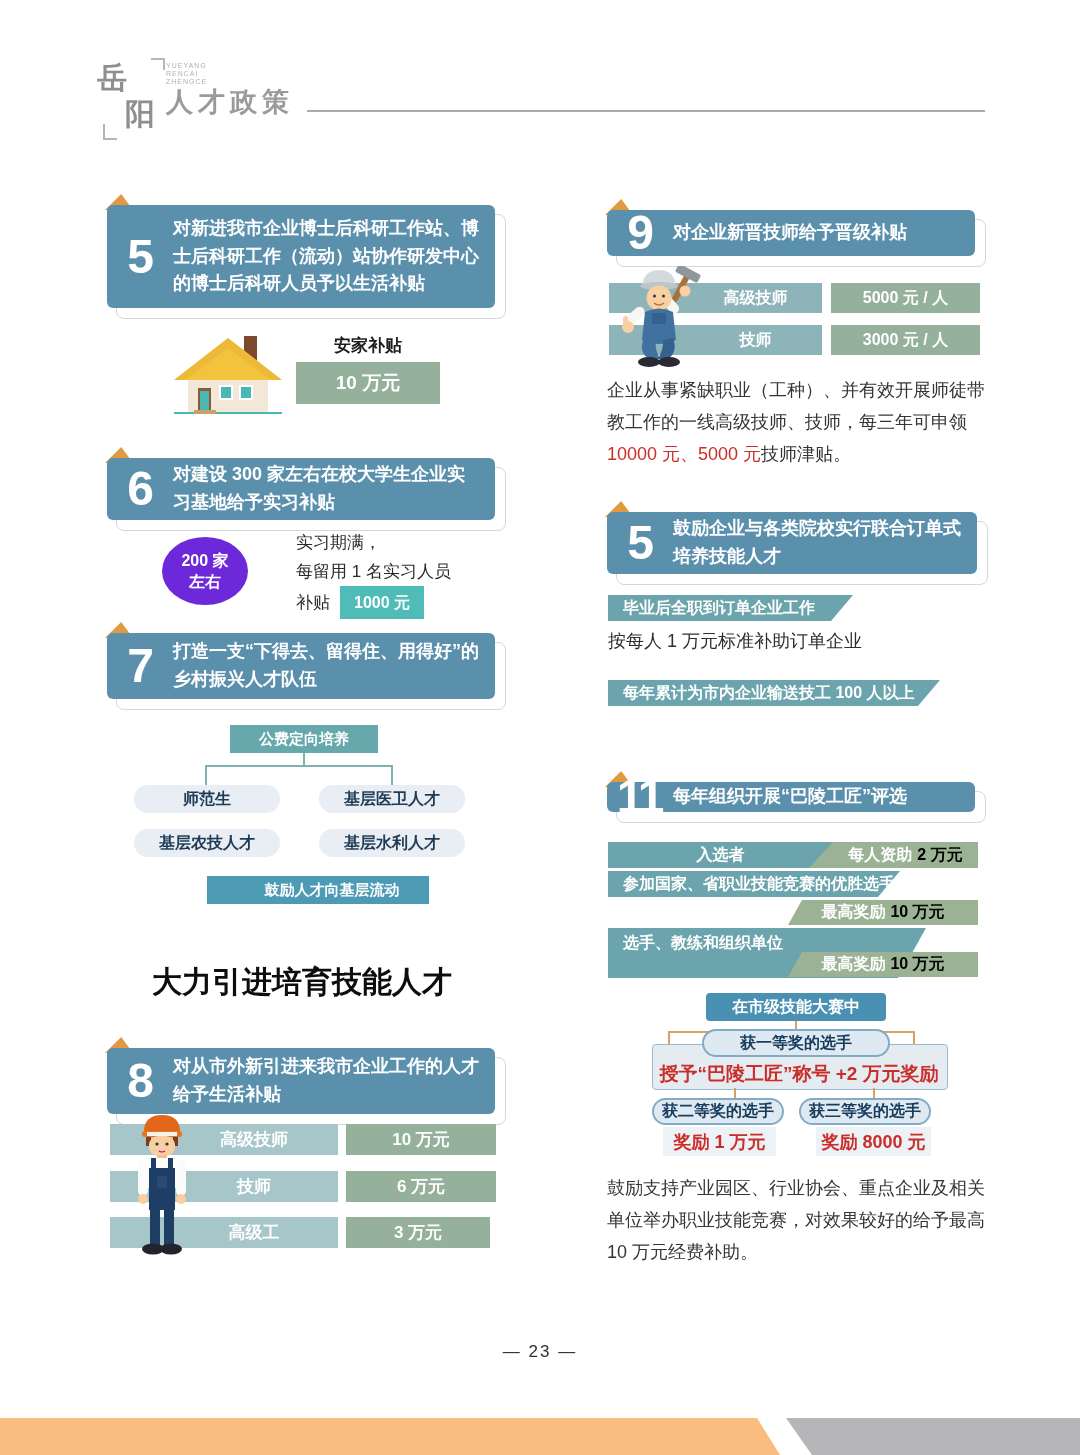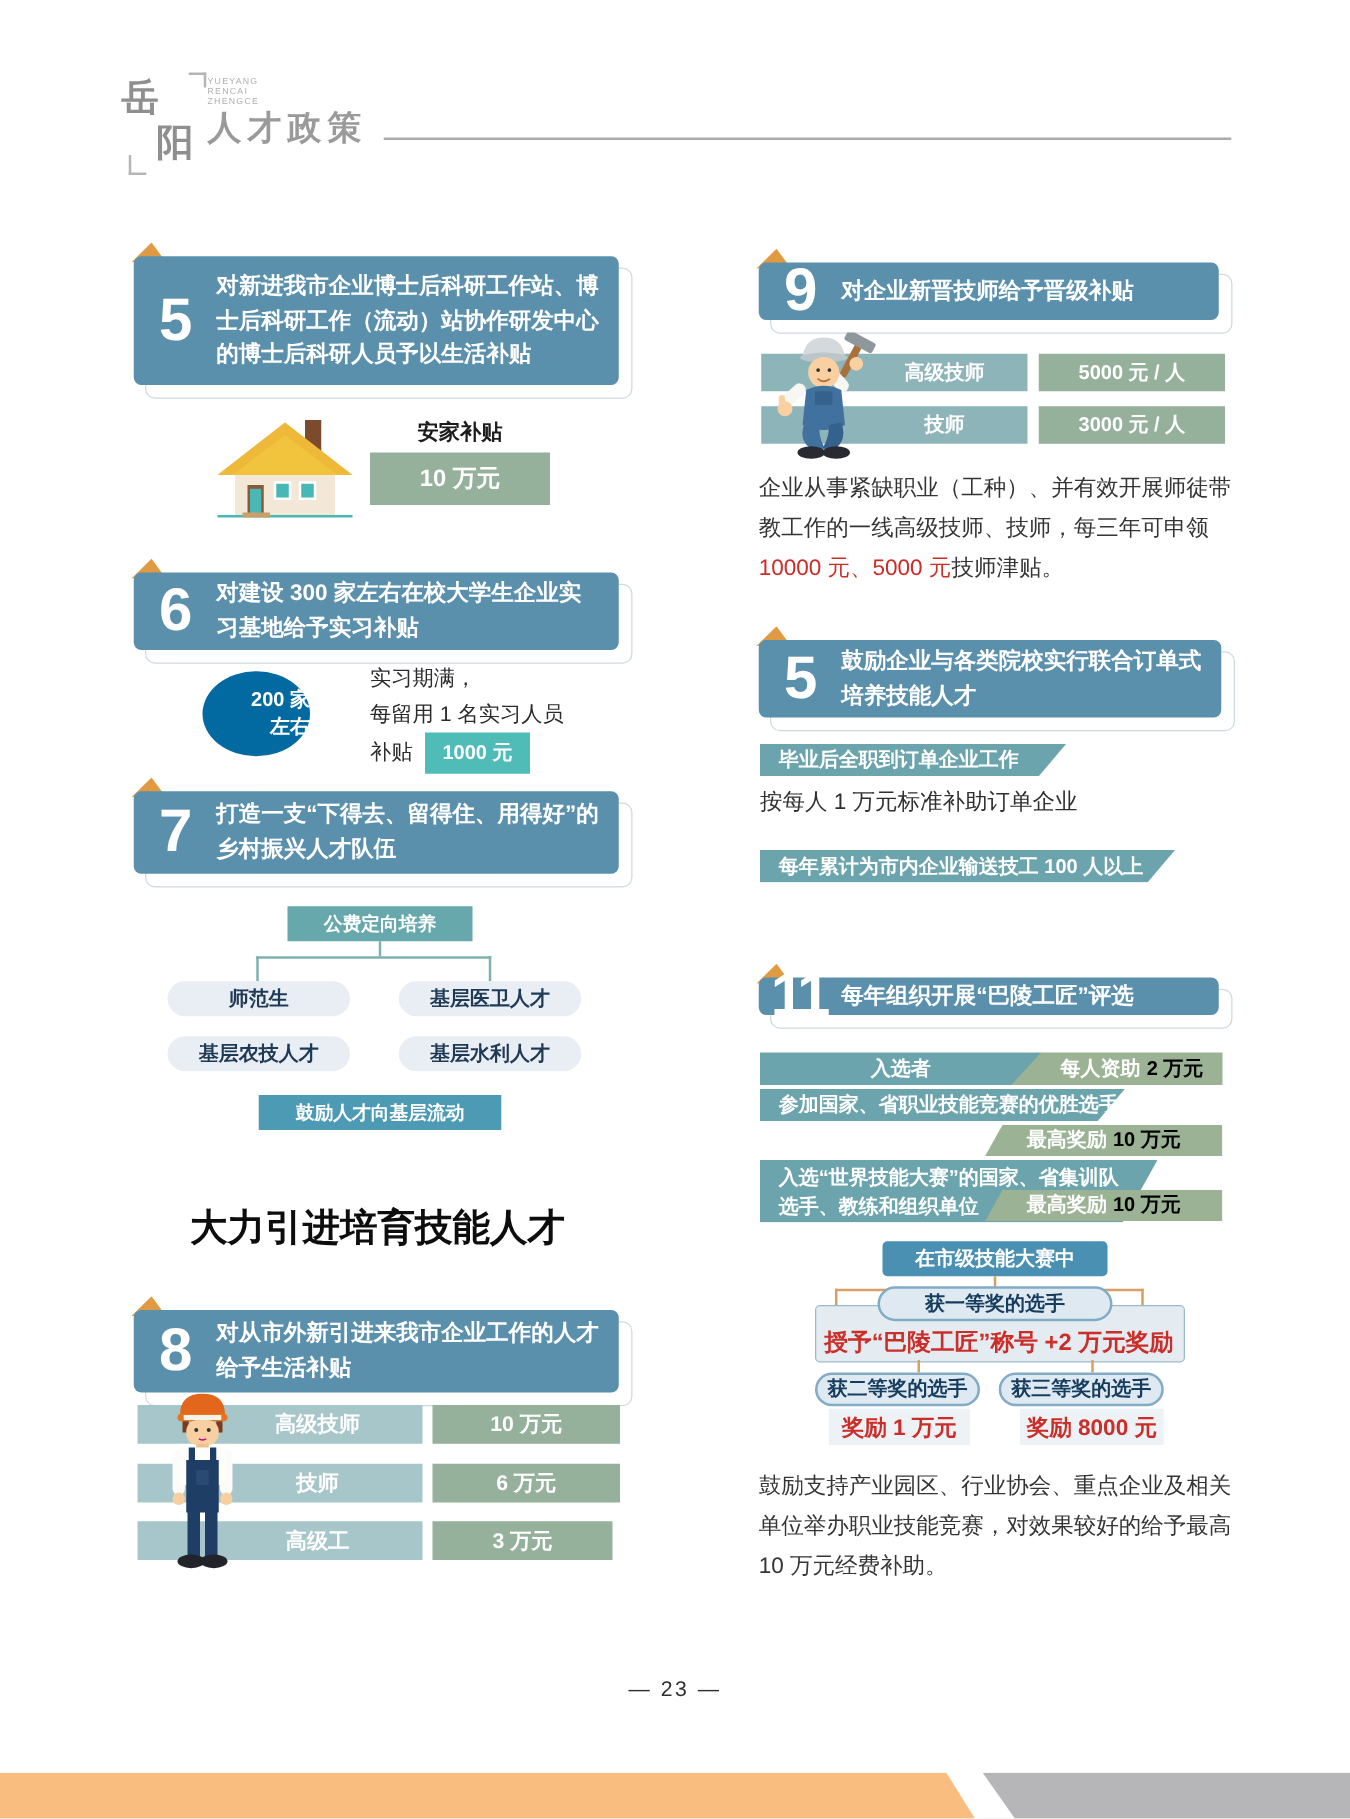--- a/index.html
+++ b/index.html
@@ -115,21 +115,21 @@
   <div class="abs" style="left:296px;top:362px;width:144px;height:42px;background:#95b09b;display:flex;align-items:center;justify-content:center;color:#fff;font-weight:bold;font-size:19px;">10 万元</div>
 
   <div class="sec-header" style="left:107px;top:458px;width:388px;height:62px;">
     <div class="hdr-flag"></div>
     <div class="hdr-shadow"></div>
     <div class="hdr-box">
       <span class="hdr-num">6</span>
       <span class="hdr-title">对建设 300 家左右在校大学生企业实习基地给予实习补贴</span>
     </div>
   </div>
-  <div class="abs" style="left:162px;top:537px;width:86px;height:68px;background:#0369a1;border-radius:50%;display:flex;flex-direction:column;align-items:flex-end;justify-content:center;color:#fff;font-weight:bold;font-size:16px;line-height:21px;">
+  <div class="abs" style="left:162px;top:537px;width:86px;height:68px;background:#6d28d9;border-radius:50%;display:flex;flex-direction:column;align-items:center;justify-content:center;color:#fff;font-weight:bold;font-size:16px;line-height:21px;">
     <span>200 家</span>
     <span>左右</span>
   </div>
   <div class="abs" style="left:296px;top:528px;font-size:17px;color:#2b2b2b;line-height:29px;">
     <div>实习期满，</div>
     <div>每留用 1 名实习人员</div>
     <div>
       <span>补贴</span><span class="chip">1000 元</span>
     </div>
   </div>
@@ -144,21 +144,21 @@
   </div>
   <div class="tree-box" style="left:230px;top:725px;width:148px;height:28px;background:#66a8ac;">公费定向培养</div>
   <div class="tline" style="left:303px;top:753px;width:2px;height:12px;"></div>
   <div class="tline" style="left:205px;top:765px;width:188px;height:2px;"></div>
   <div class="tline" style="left:205px;top:765px;width:2px;height:20px;"></div>
   <div class="tline" style="left:391px;top:765px;width:2px;height:20px;"></div>
   <div class="pill" style="left:134px;top:785px;width:146px;height:28px;">师范生</div>
   <div class="pill" style="left:319px;top:785px;width:146px;height:28px;">基层医卫人才</div>
   <div class="pill" style="left:134px;top:829px;width:146px;height:28px;">基层农技人才</div>
   <div class="pill" style="left:319px;top:829px;width:146px;height:28px;">基层水利人才</div>
-  <div class="tree-box" style="left:207px;top:876px;width:194px;height:28px;background:#4d9ab5;">鼓励人才向基层流动</div>
+  <div class="tree-box" style="left:207px;top:876px;width:194px;height:28px;background:#4d9ab5;padding-left:28px;">鼓励人才向基层流动</div>
 
   <div class="abs" style="left:107px;top:962px;width:390px;text-align:center;font-size:30px;font-weight:900;color:#0d0d0d;">大力引进培育技能人才</div>
 
   <div class="sec-header" style="left:107px;top:1048px;width:388px;height:66px;">
     <div class="hdr-flag"></div>
     <div class="hdr-shadow"></div>
     <div class="hdr-box">
       <span class="hdr-num">8</span>
       <span class="hdr-title">对从市外新引进来我市企业工作的人才给予生活补贴</span>
     </div>
@@ -266,21 +266,20 @@
     </div>
   </div>
 
   <div class="banner" style="left:608px;top:871px;width:292px;height:26px;">参加国家、省职业技能竞赛的优胜选手</div>
   <div class="greenbar" style="left:788px;top:900px;width:190px;height:25px;">
     <span>最高奖励</span>
       <span class="yellow">10 万元</span>
   </div>
 
   <div class="banner" style="left:608px;top:928px;width:318px;height:50px;clip-path:polygon(0 0,100% 0,calc(100% - 28px) 100%,0 100%);display:block;padding-top:3px;line-height:23px;">
-    <div>入选“世界技能大赛”的国家、省集训队</div>
     <div>选手、教练和组织单位</div>
   </div>
   <div class="greenbar" style="left:788px;top:952px;width:190px;height:25px;z-index:2;">
     <span>最高奖励</span>
       <span class="yellow">10 万元</span>
   </div>
 
   <div class="flow-root" style="left:706px;top:993px;width:180px;height:28px;">在市级技能大赛中</div>
   <div class="fline" style="left:795px;top:1021px;width:2px;height:11px;"></div>
   <div class="fline" style="left:668px;top:1031px;width:247px;height:2px;"></div>

